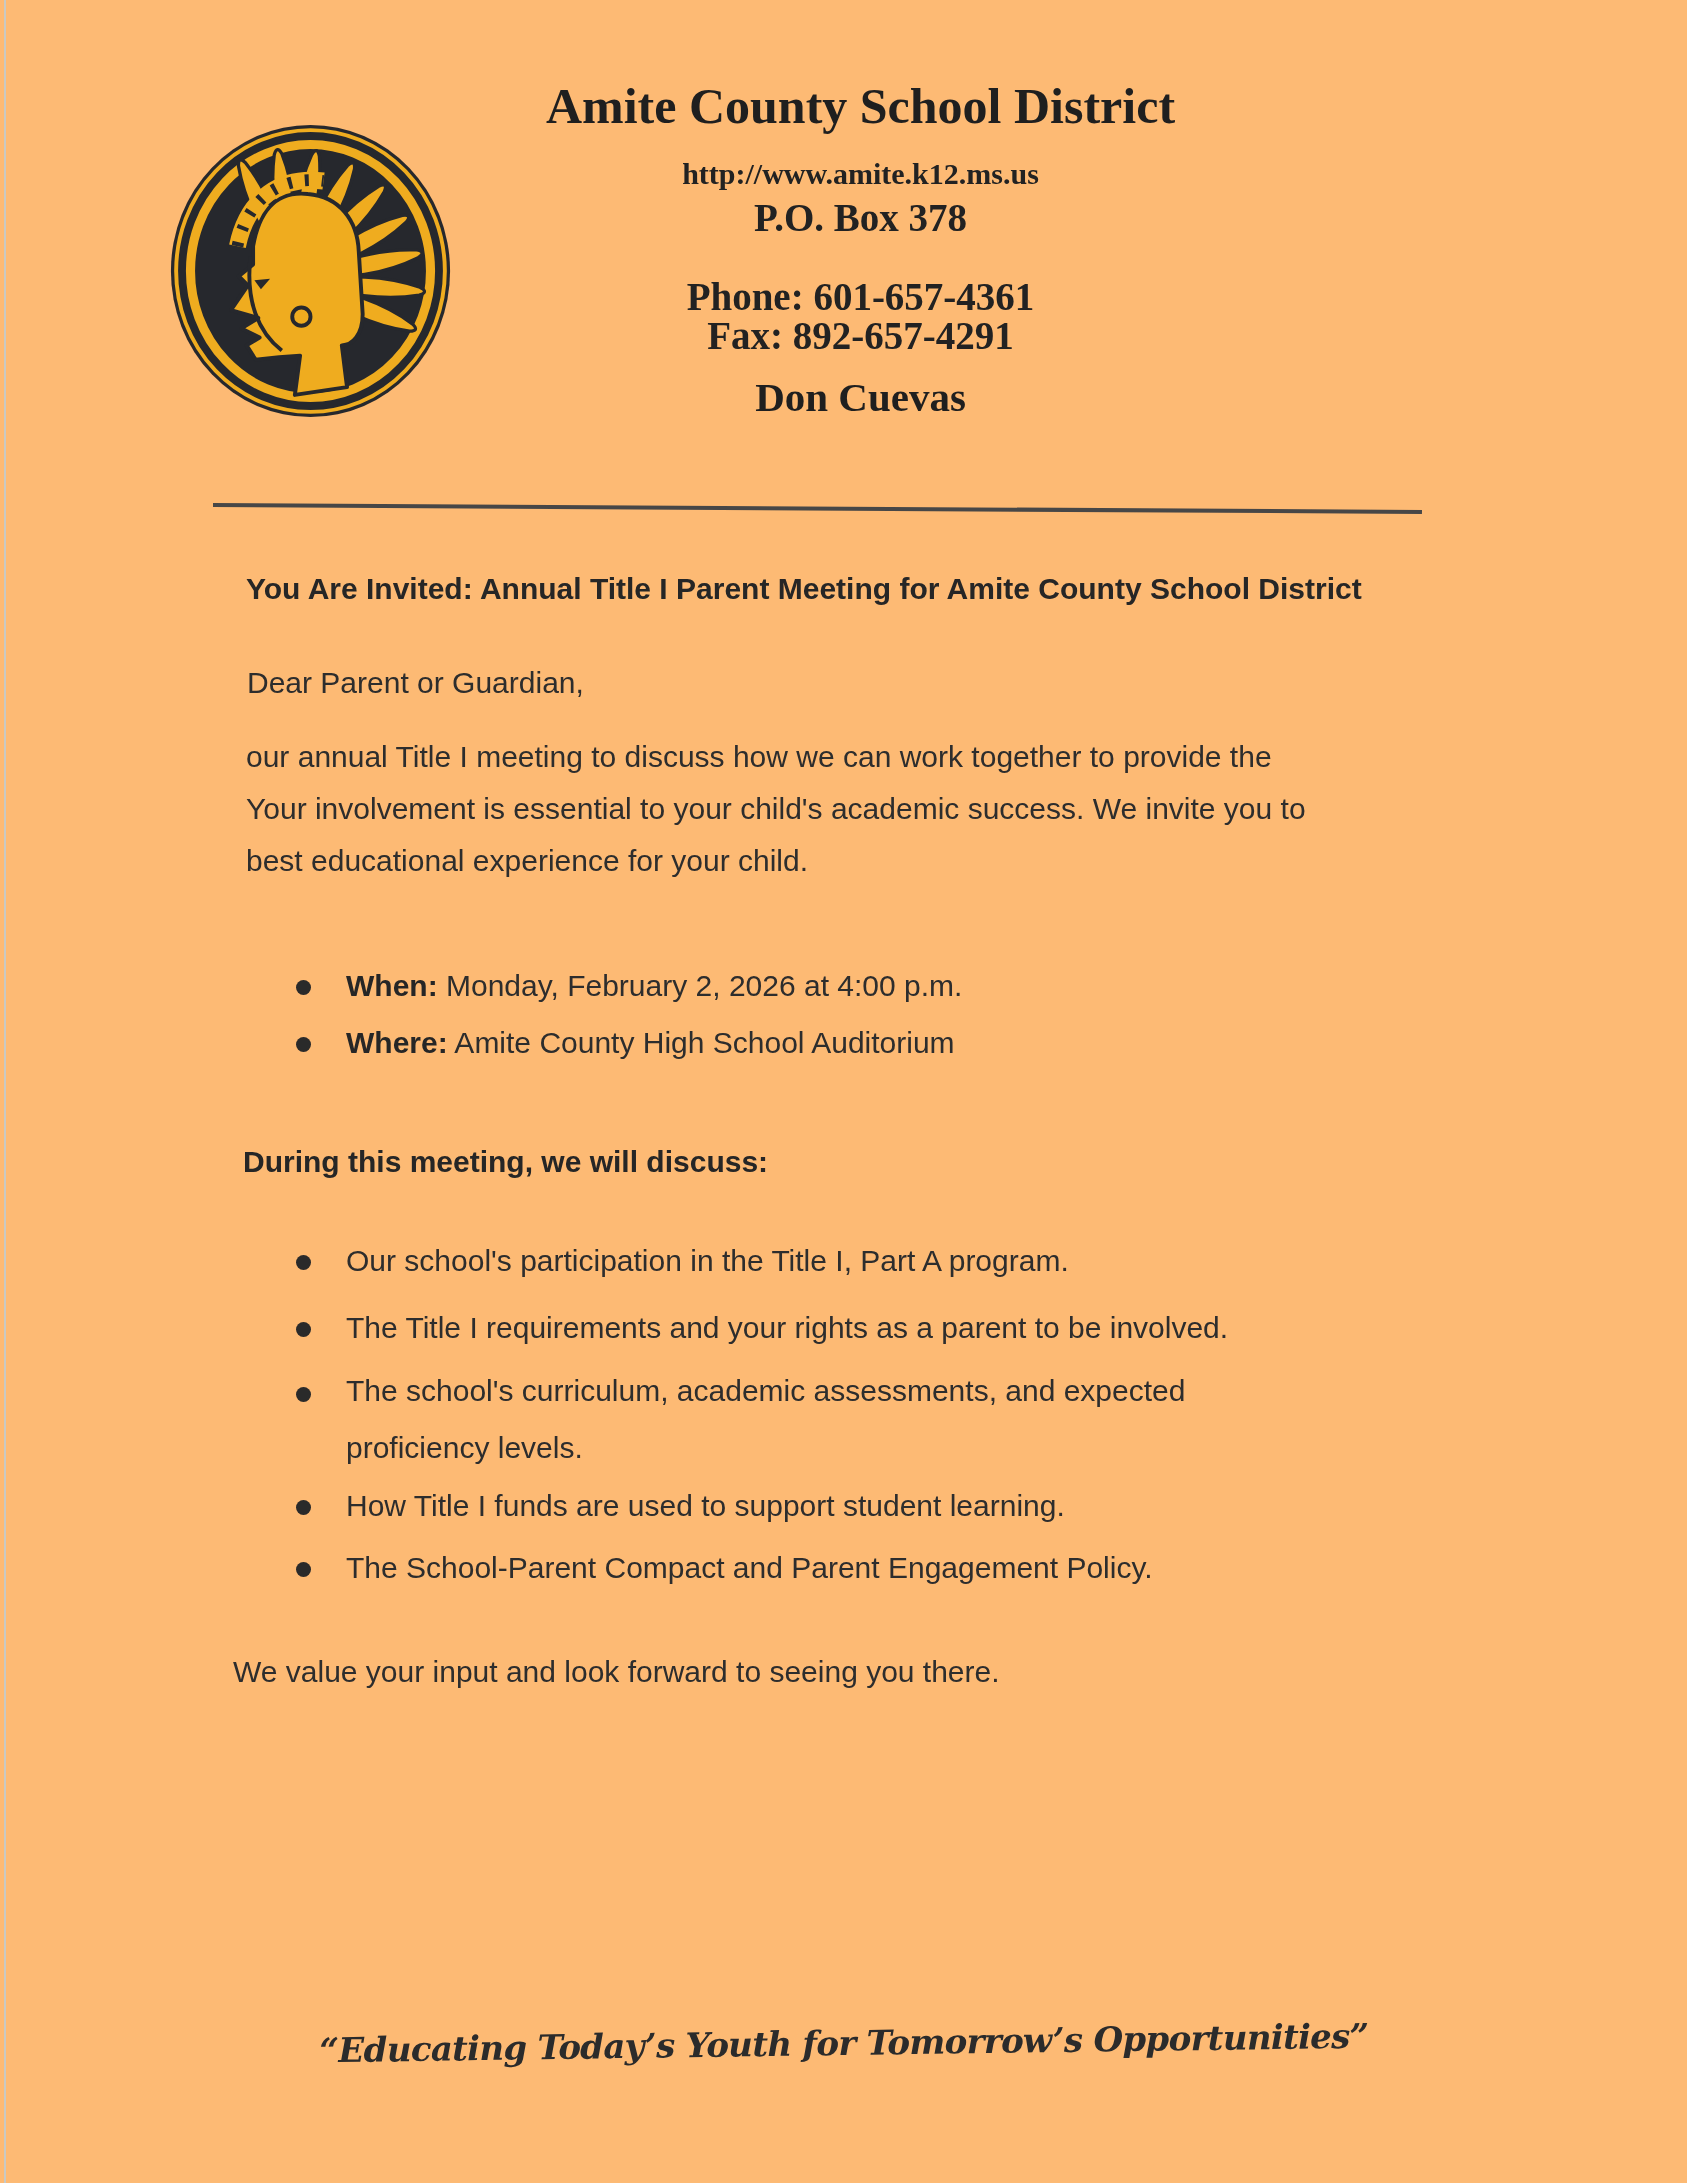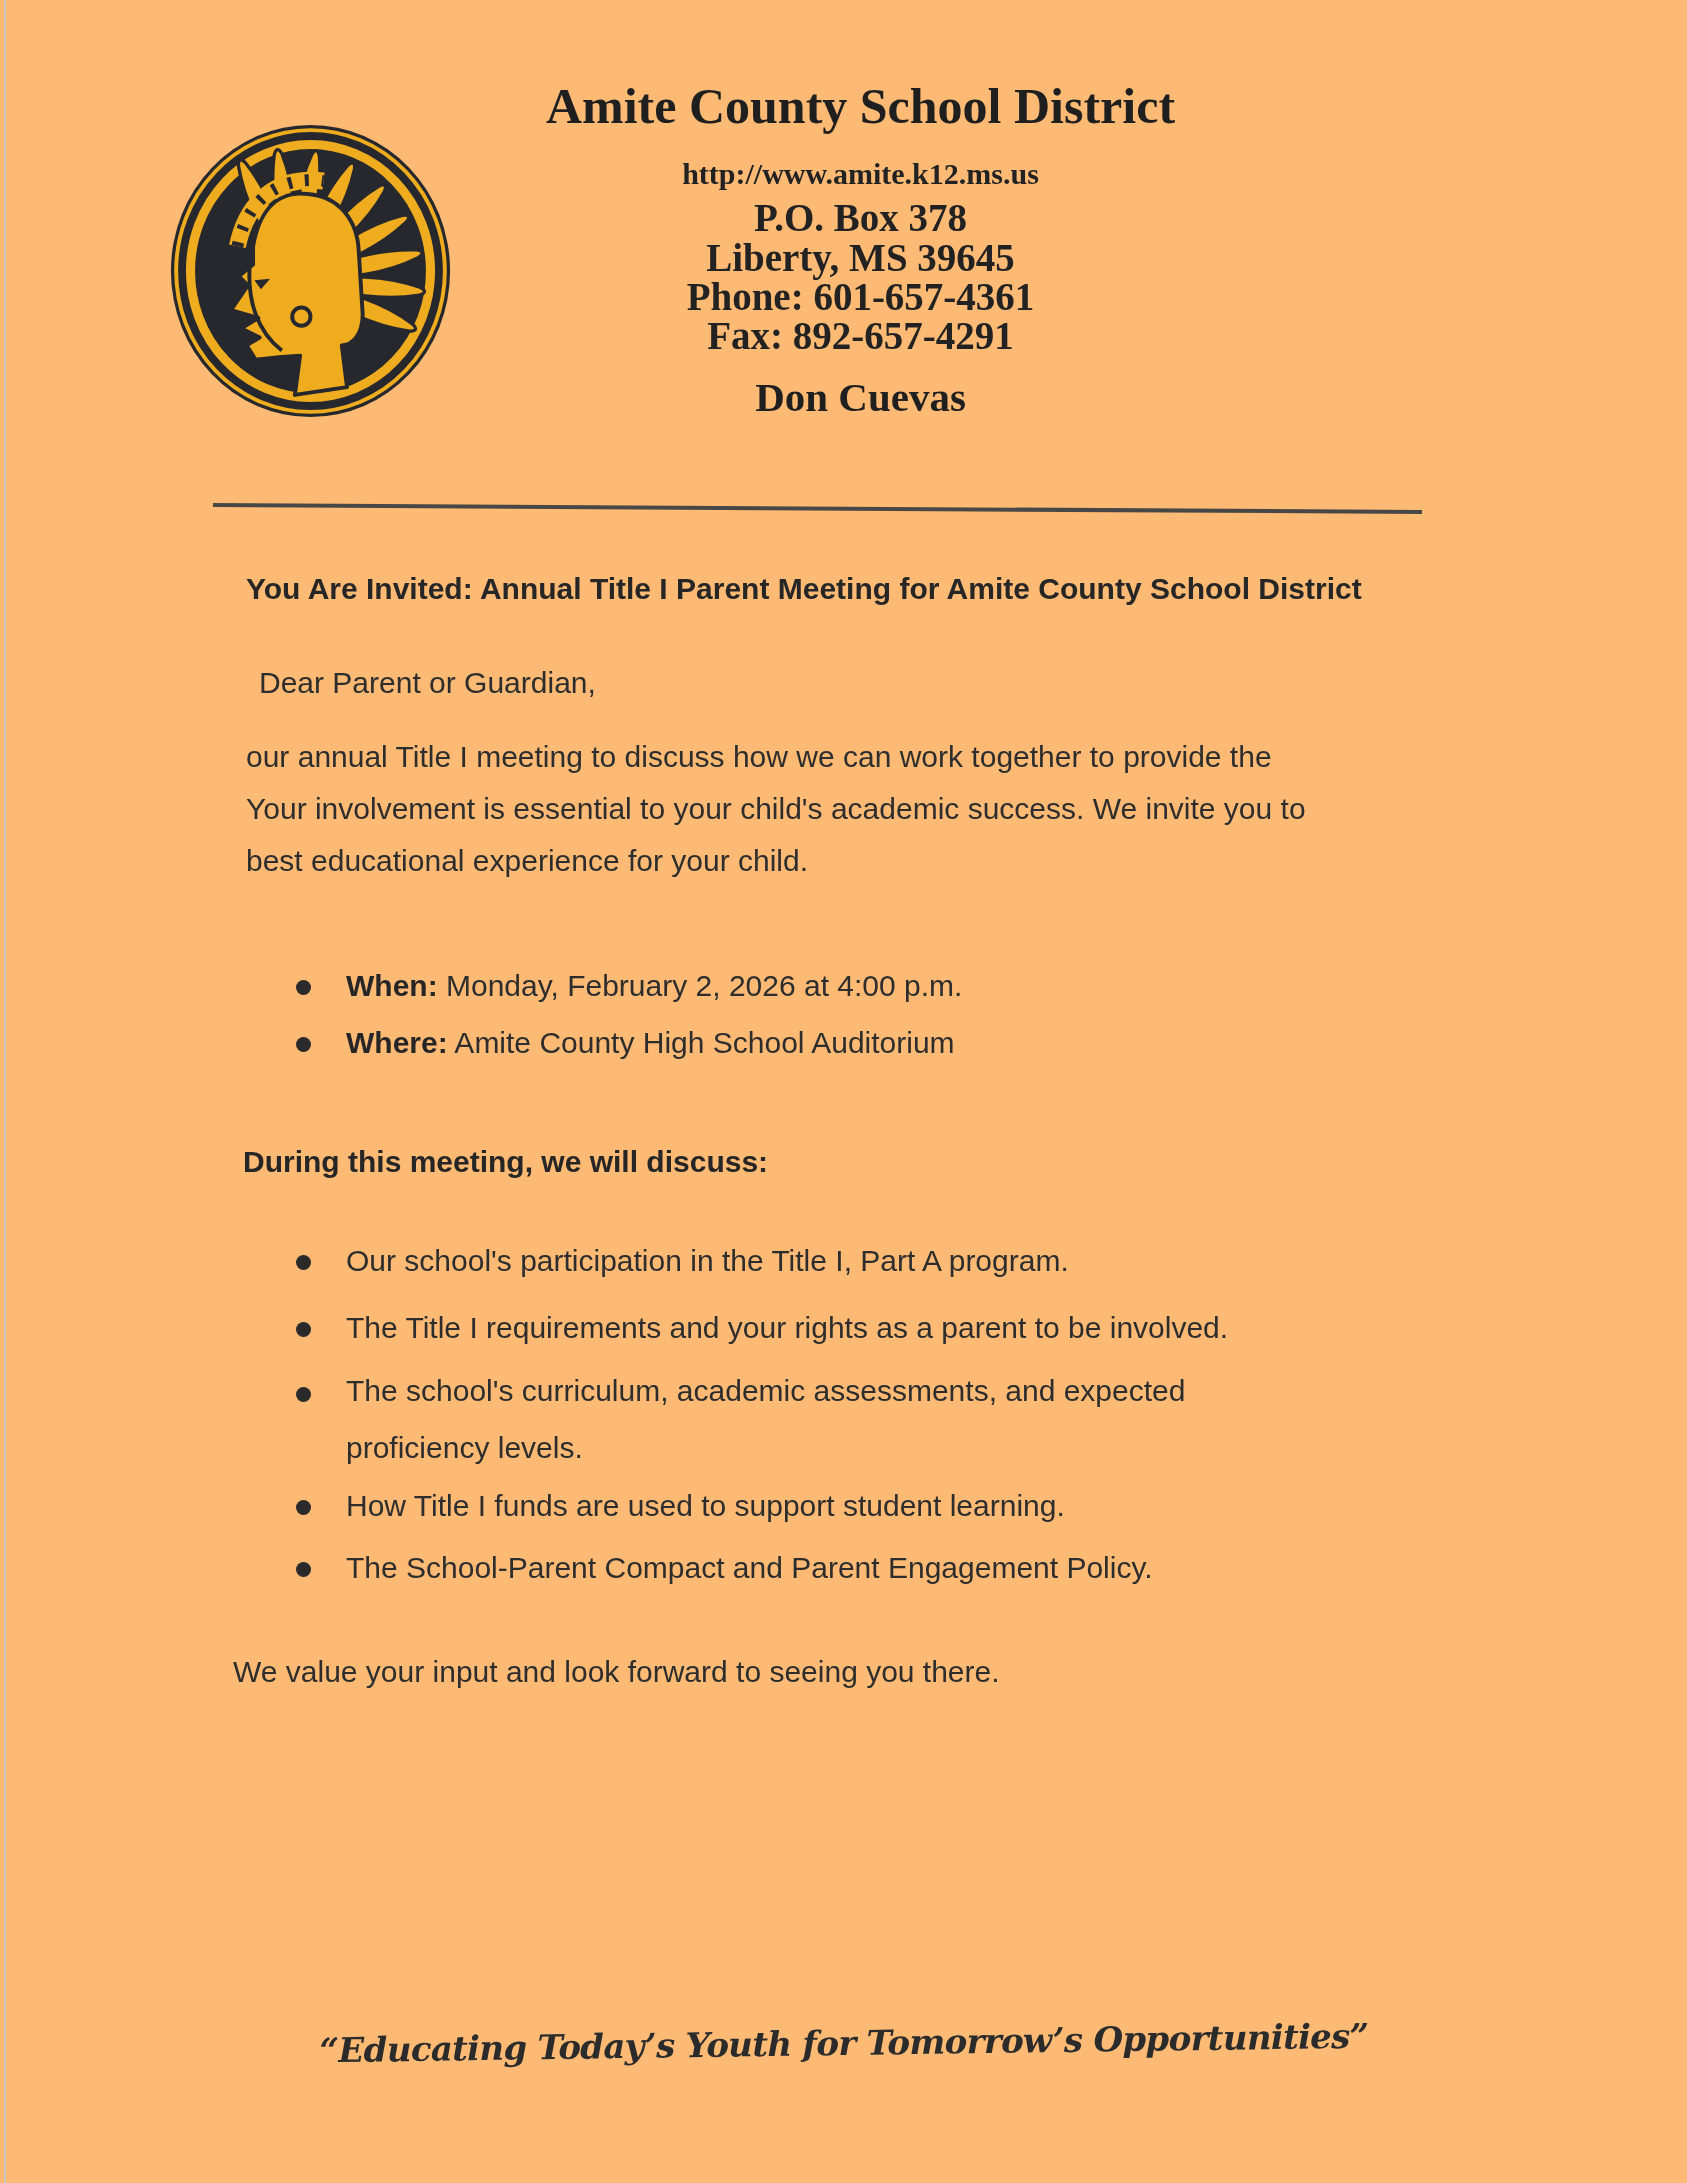--- a/index.html
+++ b/index.html
@@ -57,21 +57,21 @@
     left: 213px; top: 503px; width: 1209px; height: 4px;
     background: #474747;
     transform: rotate(0.33deg); transform-origin: left center;
   }
 
   
   .body-text { font-size: 30px; line-height: 1.0; color: #2d2d2d; }
   .bold { font-weight: bold; color: #262626; }
 
   .subject    { left: 246px; top: 574px; }
-  .salutation { left: 247px; top: 668px; margin-left: 12px; }
+  .salutation { left: 247px; top: 668px; }
   .intro      { left: 246px; top: 731px; line-height: 52px; width: 1204px; }
 
   .li { left: 246px; height: 33px; }
   .li .li-text { position: absolute; left: 100px; top: 0; white-space: nowrap; }
   .li .dot {
     position: absolute; left: 50px; top: 8.6px;
     width: 15px; height: 15px; border-radius: 50%;
     background: #2a2a2a;
   }
   .li-when  { top: 971px; }
@@ -134,21 +134,20 @@
 
       <path d="M67,122 L79,121 L72,129 Z" fill="#26282d"></path>
 
       <circle cx="103" cy="150" r="7" fill="none" stroke="#26282d" stroke-width="3"></circle>
     </svg>
   </div>
 
   <div class="abs head-center district-name">Amite County School District</div>
   <div class="abs head-center head-line website">http://www.amite.k12.ms.us</div>
   <div class="abs head-center head-line po-box">P.O. Box 378</div>
-  <div class="abs head-center head-line city">Liberty, MS 39645</div>
   <div class="abs head-center head-line phone">Phone: 601-657-4361</div>
   <div class="abs head-center head-line fax">Fax: 892-657-4291</div>
   <div class="abs head-center sup-name">Don Cuevas</div>
 
   <div class="abs divider"></div>
 
   <div class="abs body-text bold subject">You Are Invited: Annual Title I Parent Meeting for Amite County School District</div>
 
   <div class="abs body-text salutation">Dear Parent or Guardian,</div>
 

